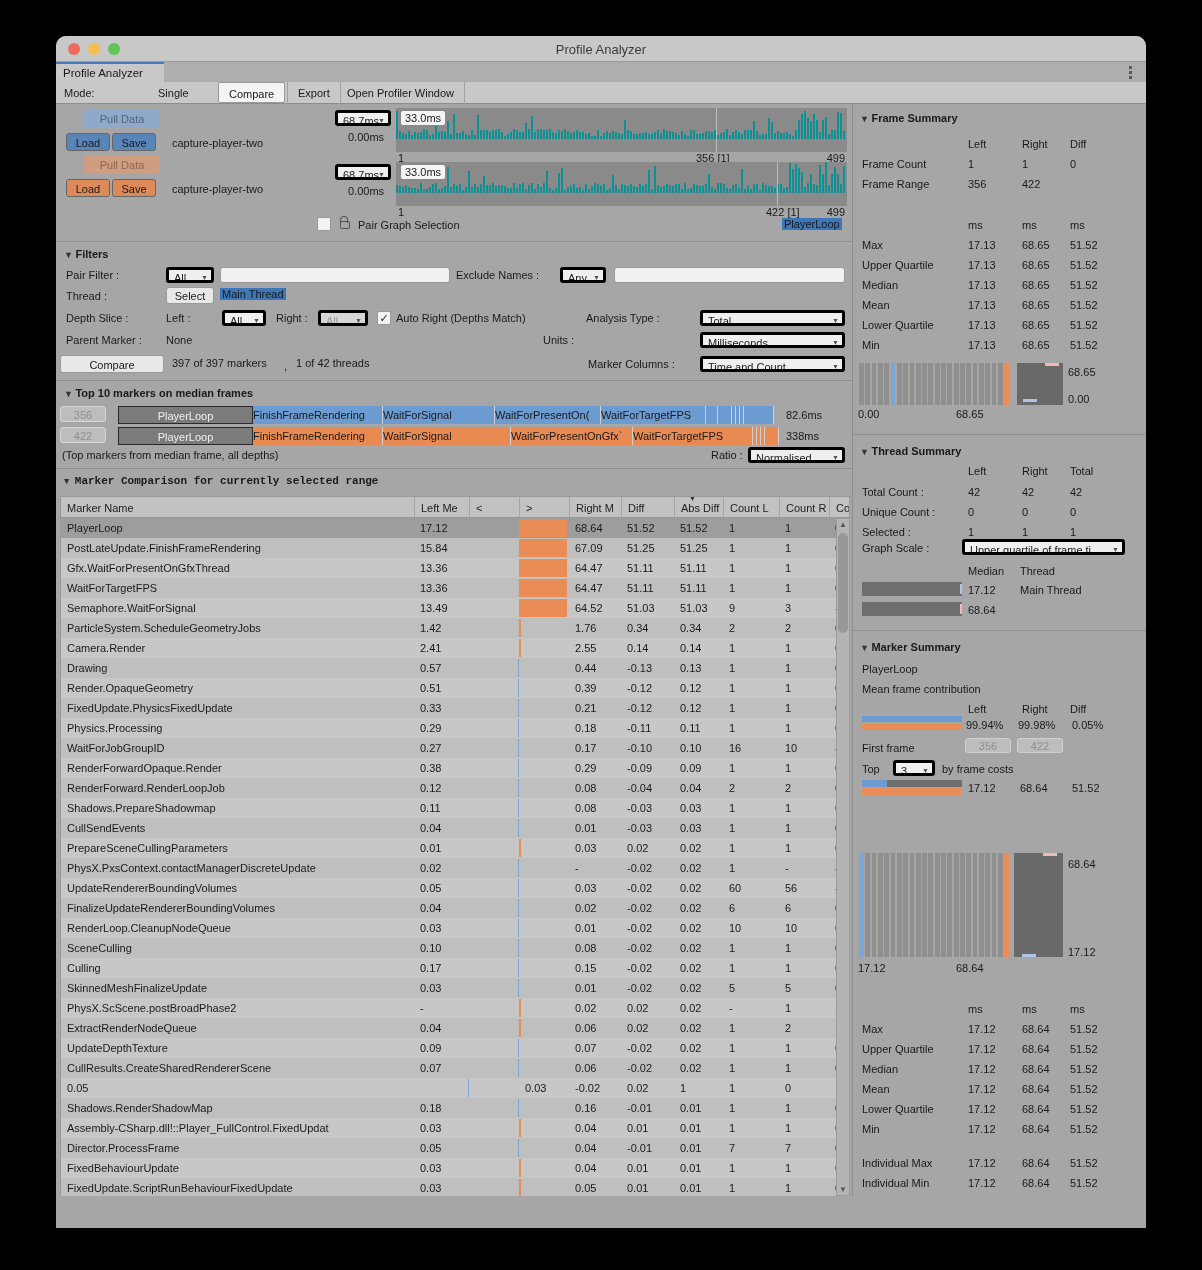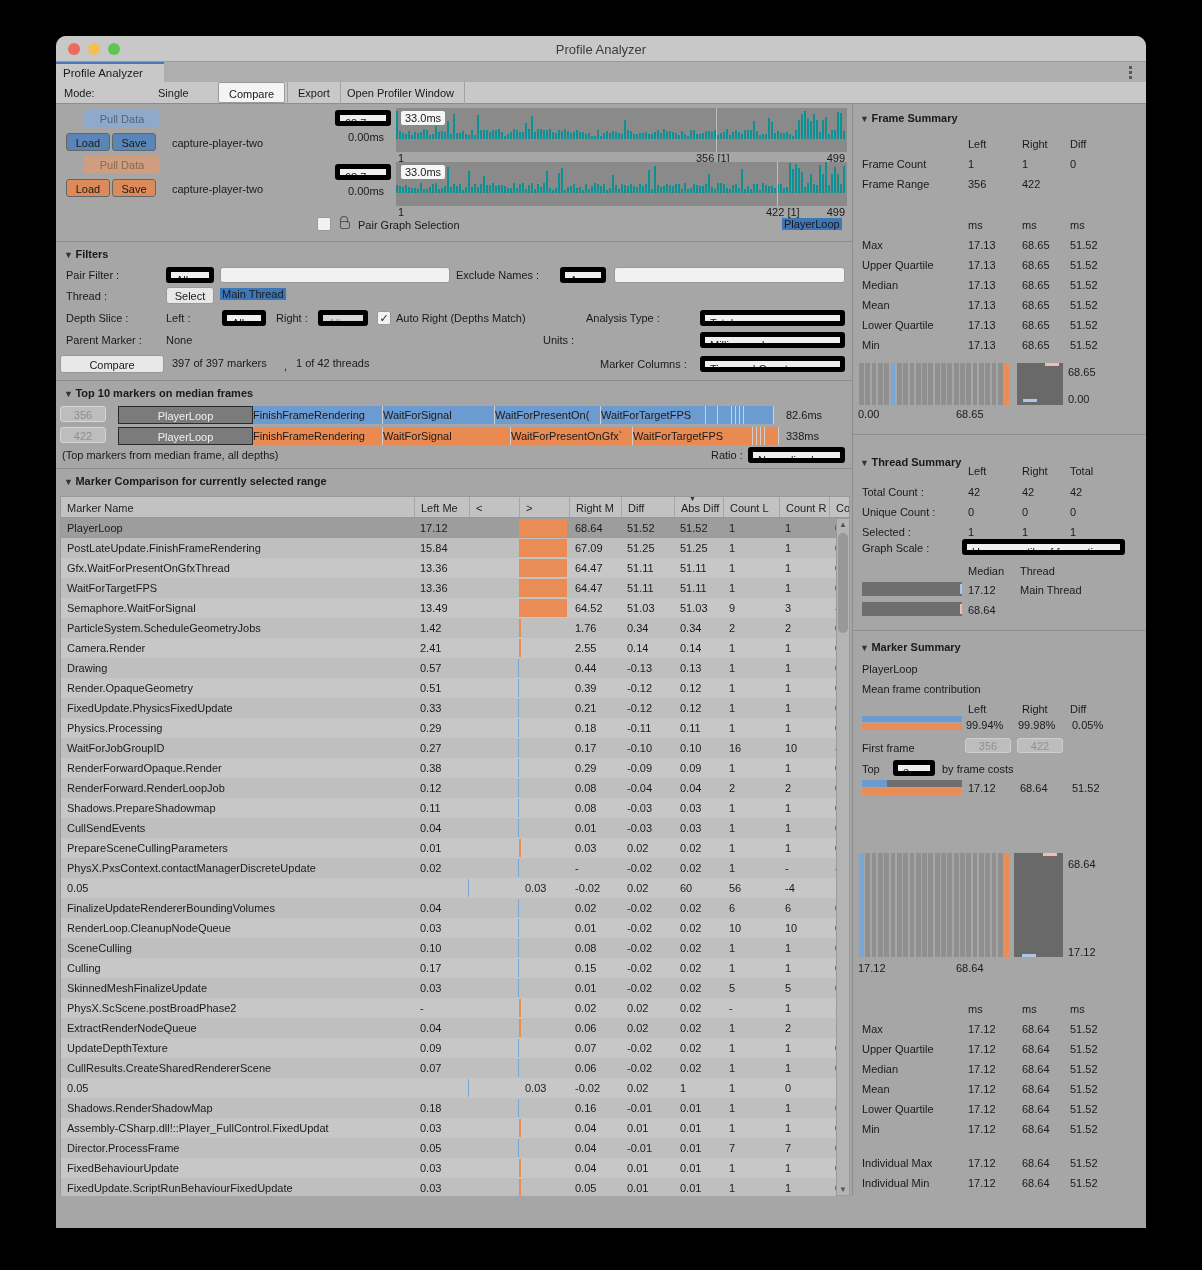--- a/index.html
+++ b/index.html
@@ -17,21 +17,21 @@
   .tab{position:absolute;left:0;top:0;height:20px;width:108px;background:#c8c8c8;border-top:2px solid #4879bd;padding:3px 0 0 7px;font-size:11.5px;}
   .kebab{position:absolute;right:14px;top:4px;width:3px;}
   .kebab div{width:3px;height:3px;background:#5a5a5a;margin-bottom:2px;}
   
   .toolbar{position:absolute;left:0;top:46px;width:100%;height:22px;background:#c8c8c8;border-bottom:1px solid #8d8d8d;}
   .toolbar .lbl{position:absolute;top:5px;left:8px;}
   .tbtn{position:absolute;top:0;height:22px;padding:5px 10px 0 10px;border-right:1px solid #a2a2a2;}
   .tbtn.first{border-left:1px solid #a2a2a2;}
   .tbtn.active{background:#f4f4f4;border:1px solid #9a9a9a;border-radius:2px;height:21px;}
   
-  .dd{position:absolute;background:#efefef;border:5px solid #000000;border-radius:3px;height:16px;padding:2px 14px 0 5px;white-space:nowrap;overflow:hidden;}
+  .dd{position:absolute;background:#efefef;border:3px solid #000000;border-radius:3px;height:16px;padding:2px 14px 0 5px;white-space:nowrap;overflow:hidden;}
   .dd:after{content:"▼";position:absolute;right:3px;top:4px;font-size:7px;color:#555;}
   .dd.dis{color:#9a9a9a;background:#d6d6d6;}
   .inp{position:absolute;background:#f1f1f1;border:1px solid #9a9a9a;border-radius:3px;height:16px;}
   .btn{position:absolute;border-radius:3px;text-align:center;}
   .chk{position:absolute;width:14px;height:14px;background:#f2f2f2;border:1px solid #999;border-radius:2px;font-size:11px;line-height:12px;text-align:center;color:#222;}
   .divider{position:absolute;height:1px;background:#8d8d8d;}
   .vdivider{position:absolute;width:1px;background:#8d8d8d;}
   .sect{position:absolute;font-weight:bold;}
   .sect:before{content:"▼ ";font-size:9px;color:#333;}
   .t{position:absolute;white-space:nowrap;}
@@ -481,21 +481,21 @@
 
   <span class="t" style="left:10px;top:298px;">Parent Marker :</span>
   <span class="t" style="left:110px;top:298px;">None</span>
   <span class="t" style="left:487px;top:298px;">Units :</span>
   <div class="dd" style="left:644px;top:296px;width:145px;">Milliseconds</div>
 
   <div class="btn" style="left:4px;top:319px;width:104px;height:18px;background:#e8e8e8;border:1px solid #999;padding-top:3px;">Compare</div>
   <span class="t" style="left:116px;top:321px;">397 of 397 markers</span>
   <span class="t" style="left:228px;top:324px;">,</span>
   <span class="t" style="left:240px;top:321px;">1 of 42 threads</span>
-  <span class="t" style="left:532px;top:322px;margin-left:12px;">Marker Columns :</span>
+  <span class="t" style="left:532px;top:322px;">Marker Columns :</span>
   <div class="dd" style="left:644px;top:320px;width:145px;">Time and Count</div>
 
   <div class="divider" style="left:0;top:344px;width:796px;"></div>
 
   <div class="sect" style="left:8px;top:351px;">Top 10 markers on median frames</div>
   <div class="badge" style="left:4px;top:370px;">356</div>
   <div class="t10bar" style="top:370px;" id="t10row0">
       <div class="seg pl" style="width: 135px;">PlayerLoop</div>
       <div class="seg blue" style="width: 130px;">FinishFrameRendering</div>
       <div class="seg blue" style="width: 112px;">WaitForSignal</div>
@@ -521,21 +521,21 @@
       <div class="seg orange" style="width: 4px;"></div>
       <div class="seg orange" style="width: 14px;"></div>
     </div>
   <span class="t" style="left:730px;top:394px;">338ms</span>
   <span class="t" style="left:6px;top:413px;">(Top markers from median frame, all depths)</span>
   <span class="t" style="left:655px;top:413px;">Ratio :</span>
   <div class="dd" style="left:692px;top:411px;width:97px;">Normalised</div>
 
   <div class="divider" style="left:0;top:432px;width:796px;"></div>
 
-  <div class="sect" style="left:8px;top:439px;">Marker Comparison for currently selected range</div>
+  <div class="sect" style="left:8px;top:439px;font-family:Liberation Mono, monospace;">Marker Comparison for currently selected range</div>
   <div class="tablehead" id="thead">
       <div class="hc">Marker Name</div>
       <div class="hc">Left Me</div>
       <div class="hc">&lt;</div>
       <div class="hc">&gt;</div>
       <div class="hc">Right M</div>
       <div class="hc">Diff</div>
       <div class="hc">Abs Diff<span class="sortmark">▼</span></div>
       <div class="hc">Count L</div>
       <div class="hc">Count R</div>
@@ -788,20 +788,21 @@
         </div>
         <div class="tc bar"></div>
         <div class="tc">-</div>
         <div class="tc">-0.02</div>
         <div class="tc">0.02</div>
         <div class="tc">1</div>
         <div class="tc">-</div>
         <div class="tc">-1</div>
       </div>
       <div class="trow even">
+        <div class="tc">UpdateRendererBoundingVolumes</div>
         <div class="tc">0.05</div>
         <div class="tc bar">
           <div class="dbar neg" style="width: 1.5px;"></div>
         </div>
         <div class="tc bar"></div>
         <div class="tc">0.03</div>
         <div class="tc">-0.02</div>
         <div class="tc">0.02</div>
         <div class="tc">60</div>
         <div class="tc">56</div>
@@ -1121,21 +1122,21 @@
     <span class="t" style="left:900px;top:372px;">68.65</span>
     <div class="box" style="left:961px;top:327px;width:46px;height:42px;">
       <div class="mark" style="right:4px;top:0;background:#f2bdae;"></div>
       <div class="mark" style="left:6px;bottom:3px;background:#aec6e4;"></div>
     </div>
     <span class="t" style="left:1012px;top:330px;">68.65</span>
     <span class="t" style="left:1012px;top:357px;">0.00</span>
 
     <div class="divider" style="left:797px;top:398px;width:293px;"></div>
 
-    <div class="sect" style="left:804px;top:409px;margin-top:11px;">Thread Summary</div>
+    <div class="sect" style="left:804px;top:409px;">Thread Summary</div>
     <div class="statrow" style="left:806px;top:429px;">
       <span></span>
         <span>Left</span>
         <span>Right</span>
         <span>Total</span>
     </div>
     <div id="ts-rows">
         <div class="statrow" style="left: 806px; top: 450px;">
           <span>Total Count :</span>
           <span>42</span>

